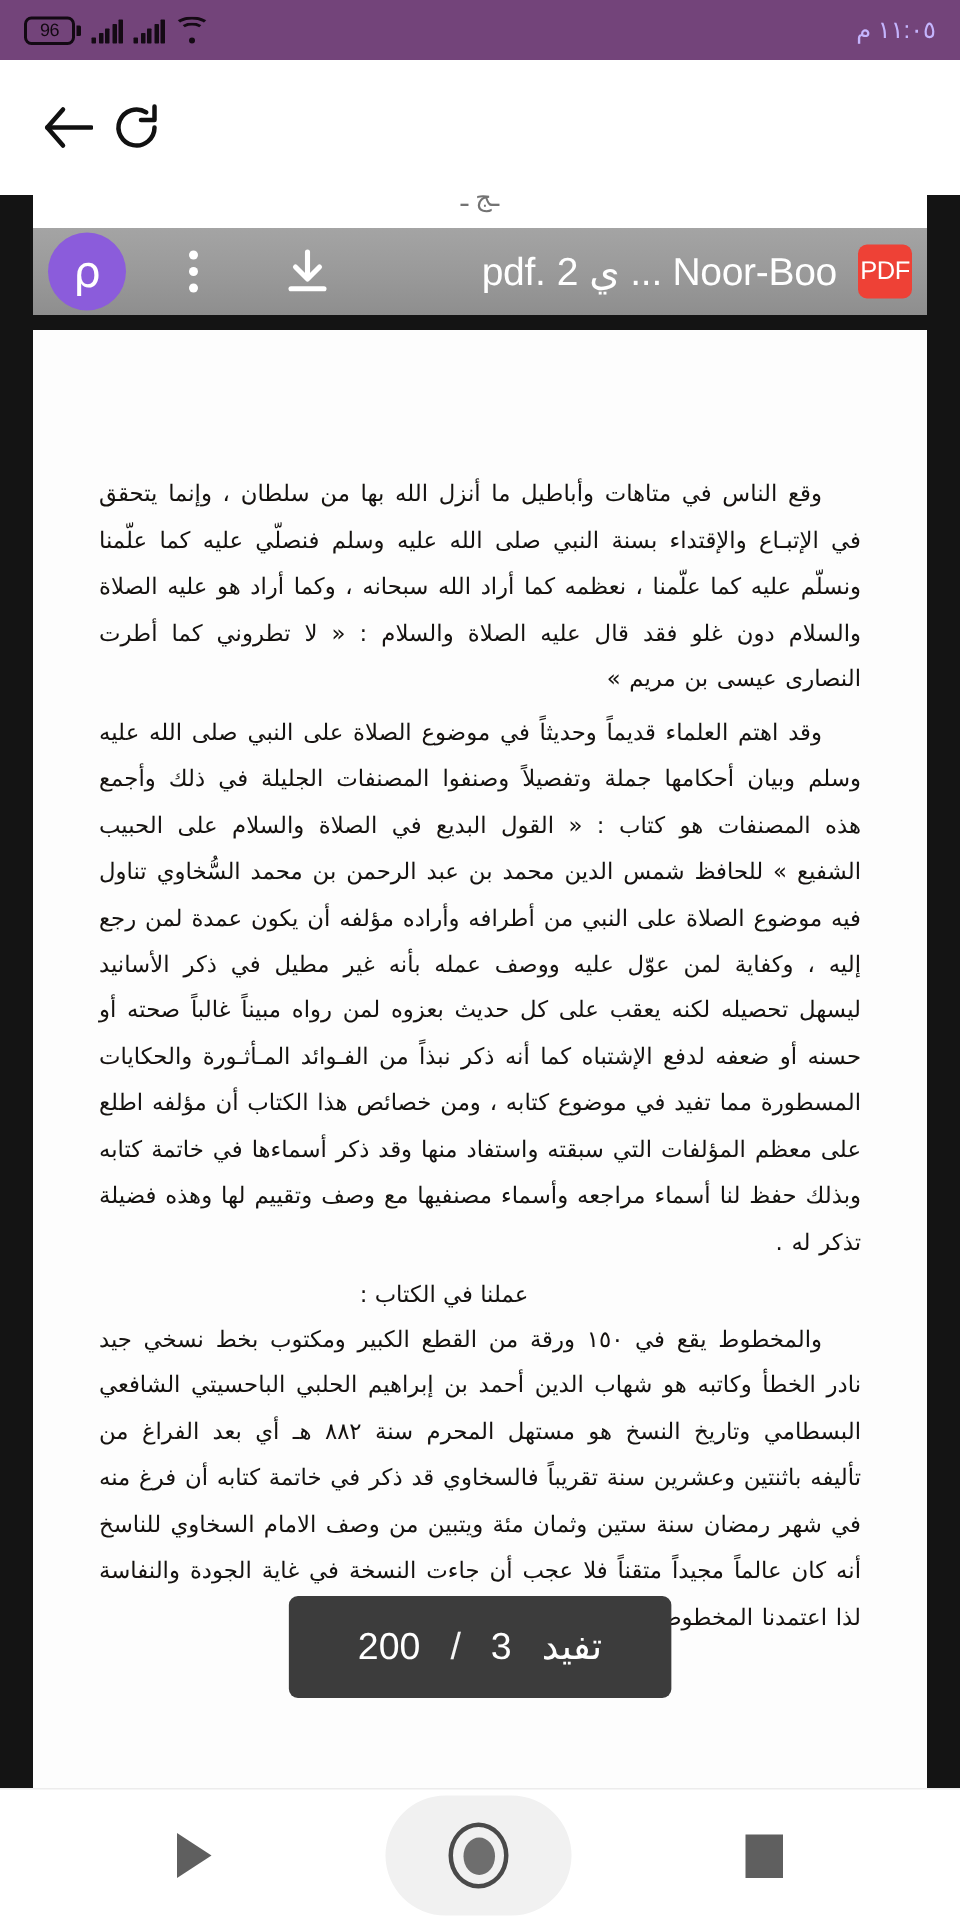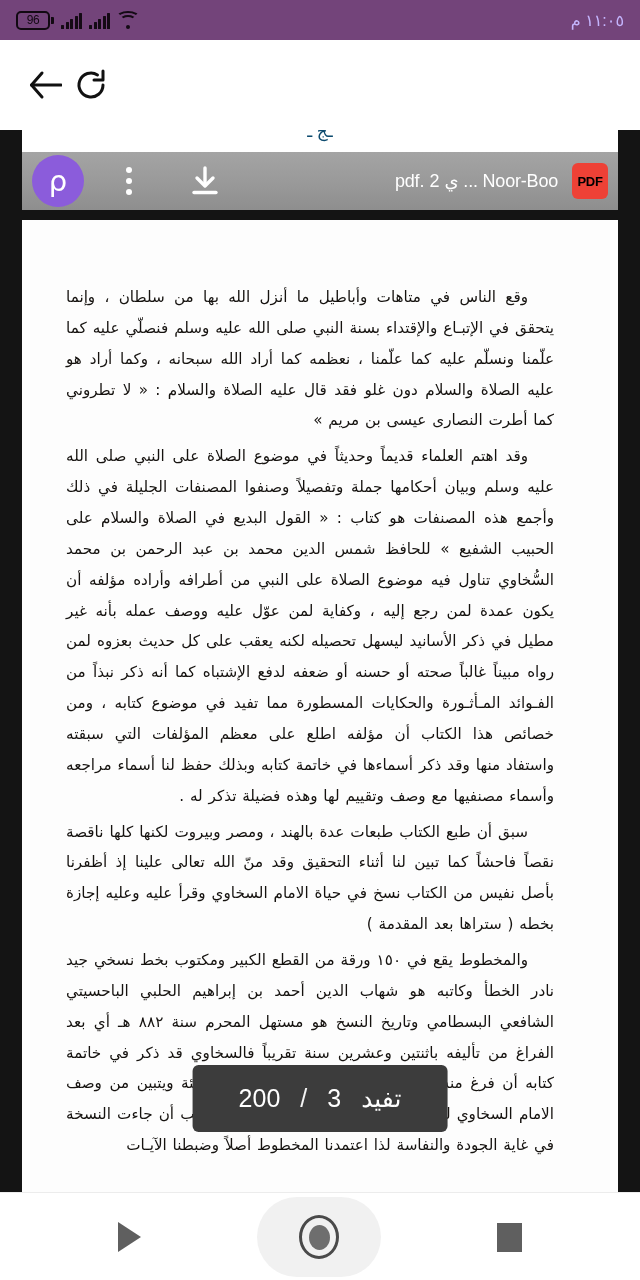--- a/index.html
+++ b/index.html
@@ -147,21 +147,21 @@
     height: 22px;
     background: #ffffff;
     overflow: hidden;
   }
   .prev-glyph {
     position: absolute;
     left: 50%;
     transform: translateX(-50%);
     top: -9px;
     font-size: 17px;
-    color: #0c4a6e;
+    color: #737373;
     direction: rtl;
     white-space: nowrap;
   }
 
   
   .pdf-toolbar {
     position: absolute;
     top: 22px;
     left: 22px;
     right: 22px;
@@ -207,58 +207,59 @@
     display: flex;
     align-items: center;
     justify-content: center;
     flex: 0 0 auto;
     margin-left: 30px;
   }
   .file-name {
     flex: 1;
     text-align: right;
     color: #ffffff;
-    font-size: 18px;
+    font-size: 26px;
     direction: rtl;
     white-space: nowrap;
     overflow: hidden;
     padding-right: 14px;
     letter-spacing: -0.2px;
   }
   .pdf-badge {
     width: 36px;
     height: 36px;
     background: #ee4136;
     border-radius: 6px;
     display: flex;
     align-items: center;
     justify-content: center;
-    color: #000000;
-    font-size: 13px;
-    font-weight: bold;
+    color: #ffffff;
+    font-size: 17px;
+    font-weight: normal;
     letter-spacing: -0.3px;
     flex: 0 0 auto;
   }
 
   
   .page-sheet {
     position: absolute;
     top: 90px;
     left: 22px;
     right: 22px;
     bottom: 0;
     background: #fdfdfd;
     overflow: hidden;
   }
   .page-body {
     direction: rtl;
     text-align: justify;
     color: #15120f;
-    padding: 62px 64px 0 44px;
+    padding: 62px 44px 0 44px;
     font-family: "DejaVu Sans", "Liberation Sans", sans-serif;
+    margin-top: 32px;
   }
   .para {
     font-size: 15.2px;
     line-height: 2.03;
     margin: 0 0 5px 0;
     text-align: justify;
     text-align-last: right;
     word-spacing: 1px;
   }
   .para.indent { text-indent: 26px; }
@@ -404,21 +405,21 @@
       </svg>
     </div>
     <div class="file-name">Noor-Boo ... ي 2 .pdf</div>
     <div class="pdf-badge">PDF</div>
   </div>
 
   <div class="page-sheet">
     <div class="page-body">
       <p class="para indent">وقع الناس في متاهات وأباطيل ما أنزل الله بها من سلطان ، وإنما يتحقق في الإتبـاع والإقتداء بسنة النبي صلى الله عليه وسلم فنصلّي عليه كما علّمنا ونسلّم عليه كما علّمنا ، نعظمه كما أراد الله سبحانه ، وكما أراد هو عليه الصلاة والسلام دون غلو فقد قال عليه الصلاة والسلام : « لا تطروني كما أطرت النصارى عيسى بن مريم »</p>
       <p class="para indent">وقد اهتم العلماء قديماً وحديثاً في موضوع الصلاة على النبي صلى الله عليه وسلم وبيان أحكامها جملة وتفصيلاً وصنفوا المصنفات الجليلة في ذلك وأجمع هذه المصنفات هو كتاب : « القول البديع في الصلاة والسلام على الحبيب الشفيع » للحافظ شمس الدين محمد بن عبد الرحمن بن محمد السُّخاوي تناول فيه موضوع الصلاة على النبي من أطرافه وأراده مؤلفه أن يكون عمدة لمن رجع إليه ، وكفاية لمن عوّل عليه ووصف عمله بأنه غير مطيل في ذكر الأسانيد ليسهل تحصيله لكنه يعقب على كل حديث بعزوه لمن رواه مبيناً غالباً صحته أو حسنه أو ضعفه لدفع الإشتباه كما أنه ذكر نبذاً من الفـوائد المـأثـورة والحكايات المسطورة مما تفيد في موضوع كتابه ، ومن خصائص هذا الكتاب أن مؤلفه اطلع على معظم المؤلفات التي سبقته واستفاد منها وقد ذكر أسماءها في خاتمة كتابه وبذلك حفظ لنا أسماء مراجعه وأسماء مصنفيها مع وصف وتقييم لها وهذه فضيلة تذكر له .</p>
-      <p class="para indent">سبق أن طبع الكتاب طبعات عدة بالهند ، ومصر وبيروت لكنها كلها ناقصة نقصاً فاحشاً كما تبين لنا أثناء التحقيق وقد منّ الله تعالى علينا إذ أظفرنا بأصل نفيس من الكتاب نسخ في حياة الامام السخاوي وقرأ عليه وعليه إجازة بخطه ( ستراها بعد المقدمة )</p>
+      <div class="section-head">عملنا في الكتاب :</div>
       <p class="para indent">والمخطوط يقع في ١٥٠ ورقة من القطع الكبير ومكتوب بخط نسخي جيد نادر الخطأ وكاتبه هو شهاب الدين أحمد بن إبراهيم الحلبي الباحسيتي الشافعي البسطامي وتاريخ النسخ هو مستهل المحرم سنة ٨٨٢ هـ أي بعد الفراغ من تأليفه باثنتين وعشرين سنة تقريباً فالسخاوي قد ذكر في خاتمة كتابه أن فرغ منه في شهر رمضان سنة ستين وثمان مئة ويتبين من وصف الامام السخاوي للناسخ أنه كان عالماً مجيداً متقناً فلا عجب أن جاءت النسخة في غاية الجودة والنفاسة لذا اعتمدنا المخطوط أصلاً وضبطنا الآيـات</p>
 
     </div>
   </div>
 
   <div class="page-toast">
     <span>تفيد</span>
     <span>3</span>
     <span class="sep">/</span>
     <span>200</span>

